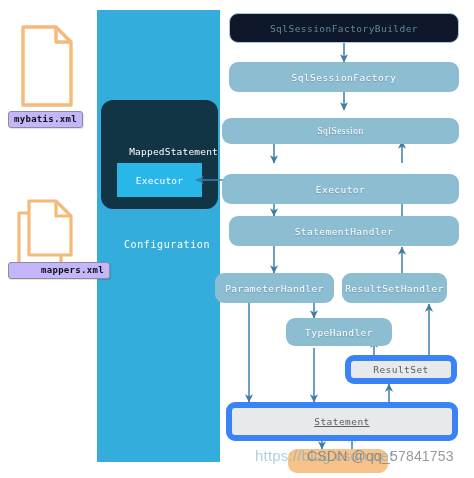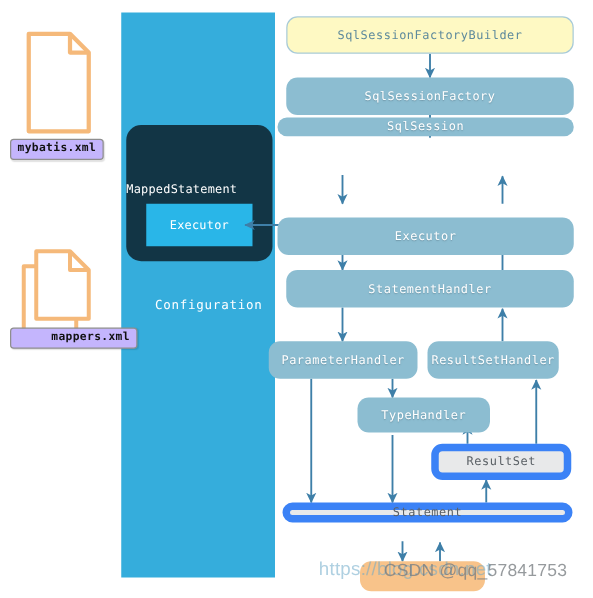--- a/index.html
+++ b/index.html
@@ -32,21 +32,21 @@
   
   .mapped-card{
     position:absolute;
     left:101px;top:100px;width:117px;height:109px;
     background:#123545;
     border-radius:12px;
   }
   .mapped-title{
     position:absolute;
     left:101px;top:146px;width:117px;
-    text-align:left;
+    text-align:right;
     color:#ffffff;
     font-size:9.5px;
     letter-spacing:.2px;
     white-space:nowrap;
   }
   .sqlsource-box{
     position:absolute;
     left:117px;top:163px;width:85px;height:34px;
     background:#29B6E8;
     display:flex;align-items:center;justify-content:center;
@@ -80,21 +80,21 @@
     letter-spacing:.45px;
     white-space:nowrap;
     box-sizing:border-box;
   }
   .node.blue{
     background:#8CBDD1;
     color:#ffffff;
     text-shadow:0 1px 1px rgba(90,120,135,.55);
   }
   .node.pale{
-    background:#fef9c3;
+    background:#0f172a;
     border:1px solid #A9CBD8;
     color:#5E8A9C;
   }
   .node.grey{
     background:#E8E9EA;
     border:6px solid #3b82f6;
     color:#5a6065;
   }
   .node.orange{
     background:#F8C38A;
@@ -197,21 +197,21 @@
   </svg>
 
   <div class="node pale" style="left:229px;top:13px;width:230px;height:30px;">
     <span>SqlSessionFactoryBuilder</span>
   </div>
 
   <div class="node blue" style="left:229px;top:62px;width:230px;height:30px;">
     <span>SqlSessionFactory</span>
   </div>
 
-  <div class="node blue" style="left:222px;top:94px;width:237px;height:15px;">
+  <div class="node blue" style="left:222px;top:118px;width:237px;height:26px;font-family:Liberation Serif, serif;">
     <span>SqlSession</span>
   </div>
 
   <div class="node blue" style="left:222px;top:174px;width:237px;height:30px;justify-content:center;">
     <span>Executor</span>
   </div>
 
   <div class="node blue" style="left:229px;top:216px;width:230px;height:30px;">
     <span>StatementHandler</span>
   </div>
@@ -225,21 +225,21 @@
   </div>
 
   <div class="node blue" style="left:286px;top:318px;width:106px;height:28px;">
     <span>TypeHandler</span>
   </div>
 
   <div class="node grey" style="left:345px;top:355px;width:112px;height:29px;">
     <span>ResultSet</span>
   </div>
 
-  <div class="node grey" style="left:226px;top:402px;width:232px;height:16px;">
+  <div class="node grey" style="left:226px;top:402px;width:232px;height:39px;text-decoration:underline;">
     <span>Statement</span>
   </div>
 
   <div class="node orange" style="left:288px;top:449px;width:100px;height:24px;">
     <span></span>
   </div>
 
   <div class="watermark">https://blog.csdn.net</div>
   <div class="watermark2">CSDN @qq_57841753</div>
 

